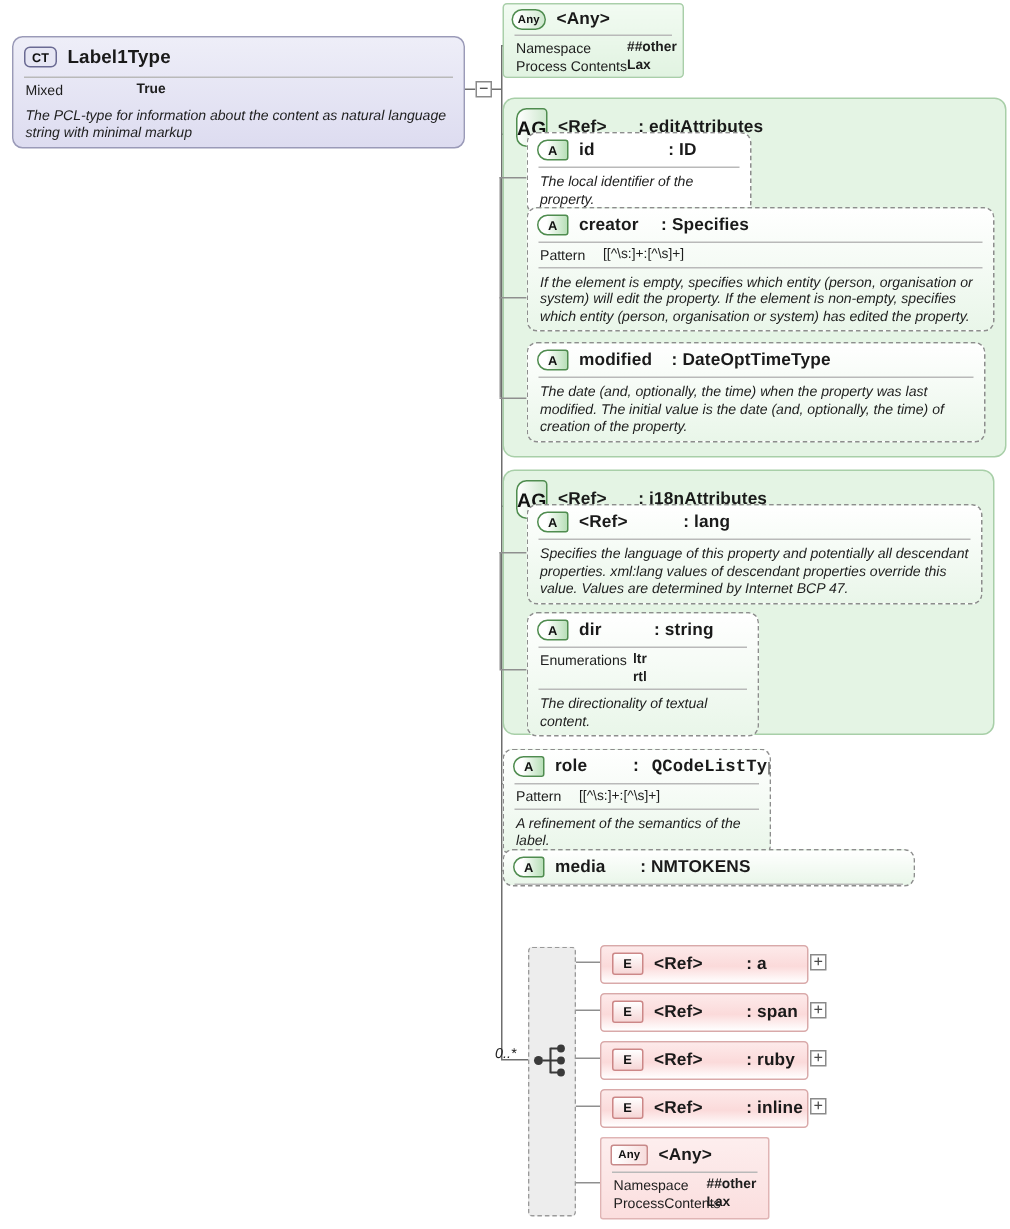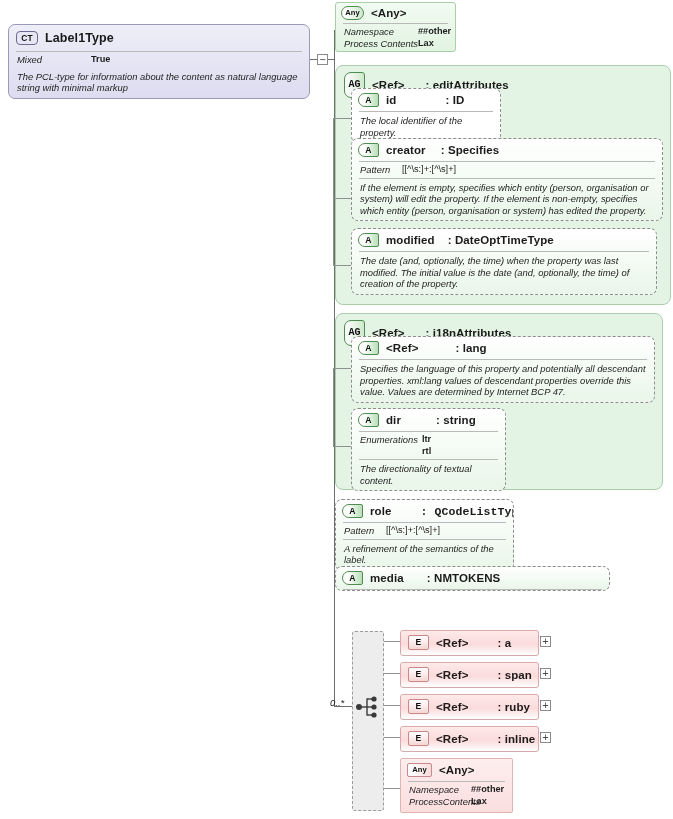--- a/index.html
+++ b/index.html
@@ -43,21 +43,21 @@
     line-height: 11.6px;
     padding: 3px 8px 4px 8px;
   }
   .facet {
     display: flex;
     font-size: 9.4px;
     color: #1d1d1d;
     padding: 2px 8px 2px 8px;
     line-height: 11.6px;
   }
-  .facet .fk { font-style: italic; width: 74px; flex: none; }
+  .facet .fk { width: 74px; flex: none; }
   .facet .fv { font-weight: bold; font-style: normal; font-size: 9.2px; white-space: pre; }
 
   
   .badge {
     flex: none;
     display: inline-flex;
     align-items: center;
     justify-content: center;
     font-size: 8.6px;
     font-weight: bold;
@@ -70,22 +70,21 @@
     border: 1px solid #6a6a93;
     border-radius: 4px;
     background: #e6e6f4;
     font-size: 8.4px;
   }
   .badge-ag {
     width: 21px; height: 26px;
     border: 1px solid #4f8c4f;
     border-radius: 7px 3px 3px 7px;
     background: linear-gradient(to right, #ffffff 0%, #cfe8cf 100%);
-    font-size: 10px;
-    font-family: Liberation Mono, monospace;
+    font-size: 13px;
   }
   .badge-a {
     width: 21px; height: 14px;
     border: 1px solid #4f8c4f;
     border-radius: 7px 2px 2px 7px;
     background: linear-gradient(to right, #ffffff 28%, #b8dfb8 100%);
     font-size: 8.6px;
   }
   .badge-any-g {
     width: 23px; height: 14px;

